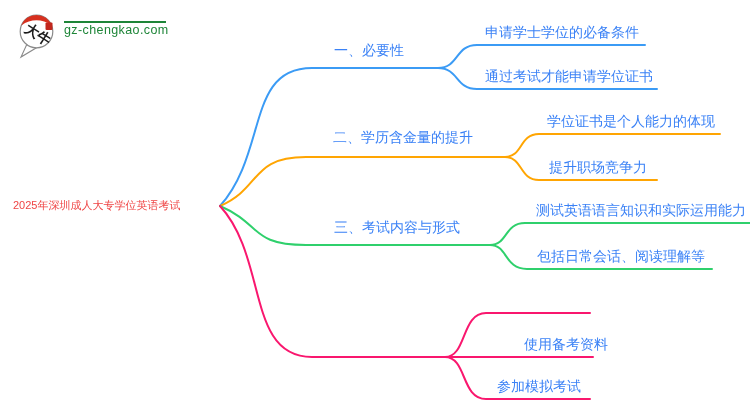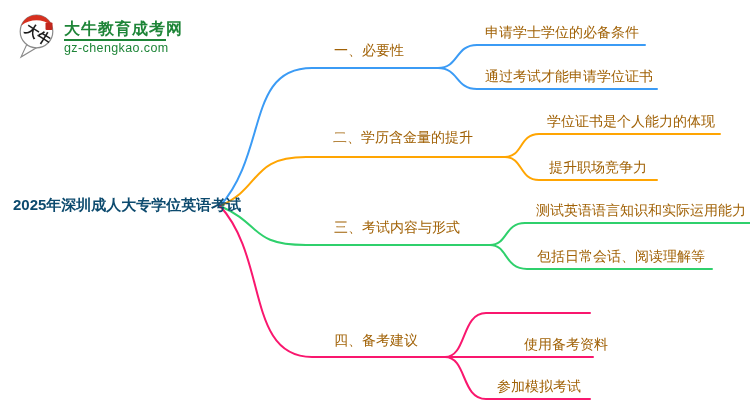--- a/index.html
+++ b/index.html
@@ -2,26 +2,26 @@
 <html><head>
 <meta charset="utf-8">
 <style>
   html,body{margin:0;padding:0;background:#ffffff;}
   .stage{
     position:relative;width:750px;height:410px;overflow:hidden;background:#ffffff;
     font-family:"Liberation Sans","DejaVu Sans",sans-serif;
   }
   svg.lines{position:absolute;left:0;top:0;}
   .node{
-    position:absolute;white-space:nowrap;color:#a16207;
+    position:absolute;white-space:nowrap;color:#3b82f6;
     font-size:14px;line-height:17px;
   }
   .central-topic{
     position:absolute;left:13px;top:195px;white-space:nowrap;
-    font-size:15px;line-height:20px;color:#0c4a6e;font-weight:700;
+    font-size:11px;line-height:20px;color:#ef4444;font-weight:400;
   }
   .logo{position:absolute;left:17px;top:11px;display:flex;align-items:flex-start;}
   .logo-text{margin-left:5px;margin-top:9px;}
   .logo-name{font-size:16px;font-weight:bold;letter-spacing:1px;line-height:18px;}
   .logo-divider{height:2px;margin:1px 0 1px 0;width:102px;}
   .logo-domain{font-size:12.5px;font-weight:normal;line-height:13px;letter-spacing:.4px;}
 </style>
 </head>
 <body>
 
@@ -51,37 +51,35 @@
 
   <div class="logo">
     <svg width="42" height="48" viewBox="0 0 42 48">
       <polygon points="10,33 4,46 19,37" fill="#ffffff" stroke="#8a8a8a" stroke-width="1.1"></polygon>
       <circle cx="19.5" cy="20.5" r="16.3" fill="#ffffff" stroke="#8a8a8a" stroke-width="1.2"></circle>
       <path d="M4.2,14.6 A16.3,16.3 0 0 1 34.8,14.6 C29.5,10.6 24.8,9.3 19.5,9.3 C14.2,9.3 9.5,10.6 4.2,14.6 Z" fill="#D7301F"></path>
       <rect x="28.5" y="11.5" width="7" height="7.5" rx="1" fill="#C2271D"></rect>
       <text x="7" y="27" font-size="14" font-weight="bold" fill="#1a1a1a" transform="rotate(32 19 23)" font-family="&quot;Liberation Sans&quot;,&quot;DejaVu Sans&quot;,sans-serif">大牛</text>
     </svg>
     <div class="logo-text">
-      <div class="logo-name" style="color: rgb(30, 133, 56);">大牛教育成考网</div>
       <div class="logo-divider" style="background: rgb(30, 133, 56);"></div>
       <div class="logo-domain" style="color: rgb(30, 133, 56);">gz-chengkao.com</div>
     </div>
   </div>
 
   <div class="central-topic">2025年深圳成人大专学位英语考试</div>
 
   <div class="node" style="left:334px;top:42px;">一、必要性</div>
   <div class="node" style="left:485px;top:24px;">申请学士学位的必备条件</div>
   <div class="node" style="left:485px;top:68px;">通过考试才能申请学位证书</div>
 
   <div class="node" style="left:333px;top:129px;">二、学历含金量的提升</div>
   <div class="node" style="left:547px;top:113px;">学位证书是个人能力的体现</div>
   <div class="node" style="left:549px;top:159px;">提升职场竞争力</div>
 
   <div class="node" style="left:334px;top:219px;">三、考试内容与形式</div>
   <div class="node" style="left:536px;top:202px;text-align:center;">测试英语语言知识和实际运用能力</div>
   <div class="node" style="left:537px;top:248px;">包括日常会话、阅读理解等</div>
 
-  <div class="node" style="left:334px;top:332px;">四、备考建议</div>
   <div class="node" style="left:524px;top:336px;">使用备考资料</div>
   <div class="node" style="left:497px;top:378px;font-family:Liberation Serif, serif;">参加模拟考试</div>
 
 </div>
 
 </body></html>

